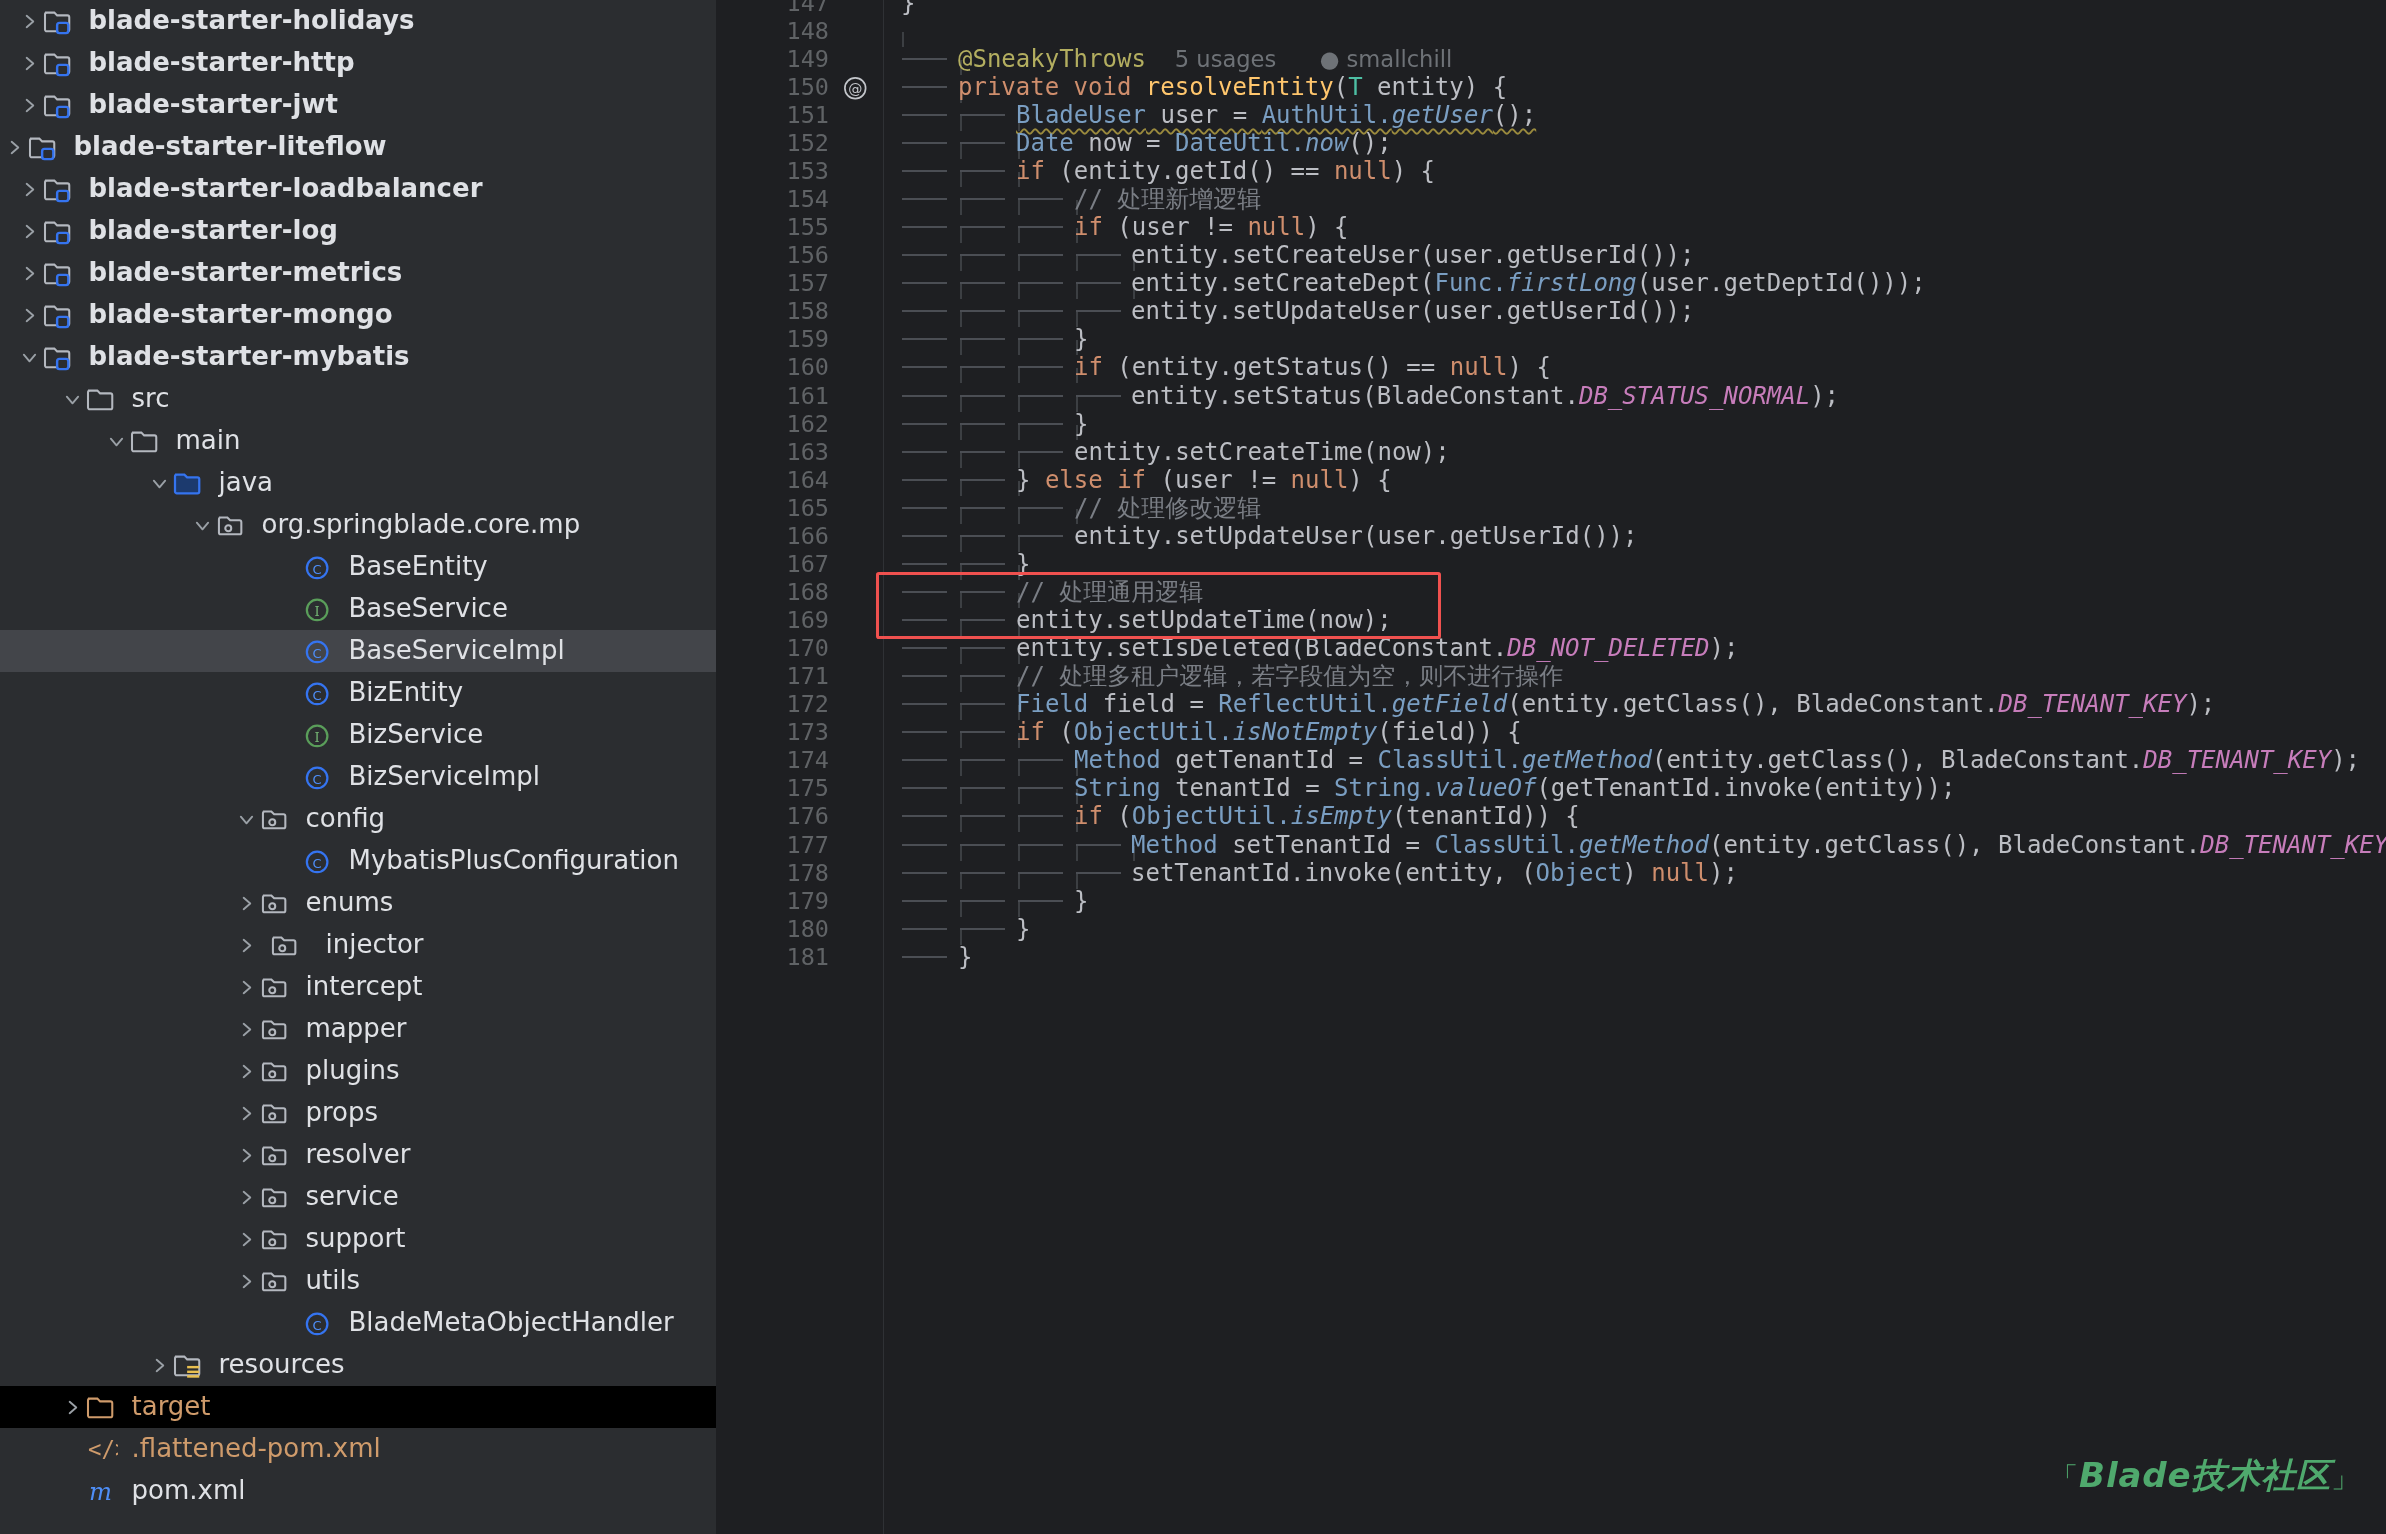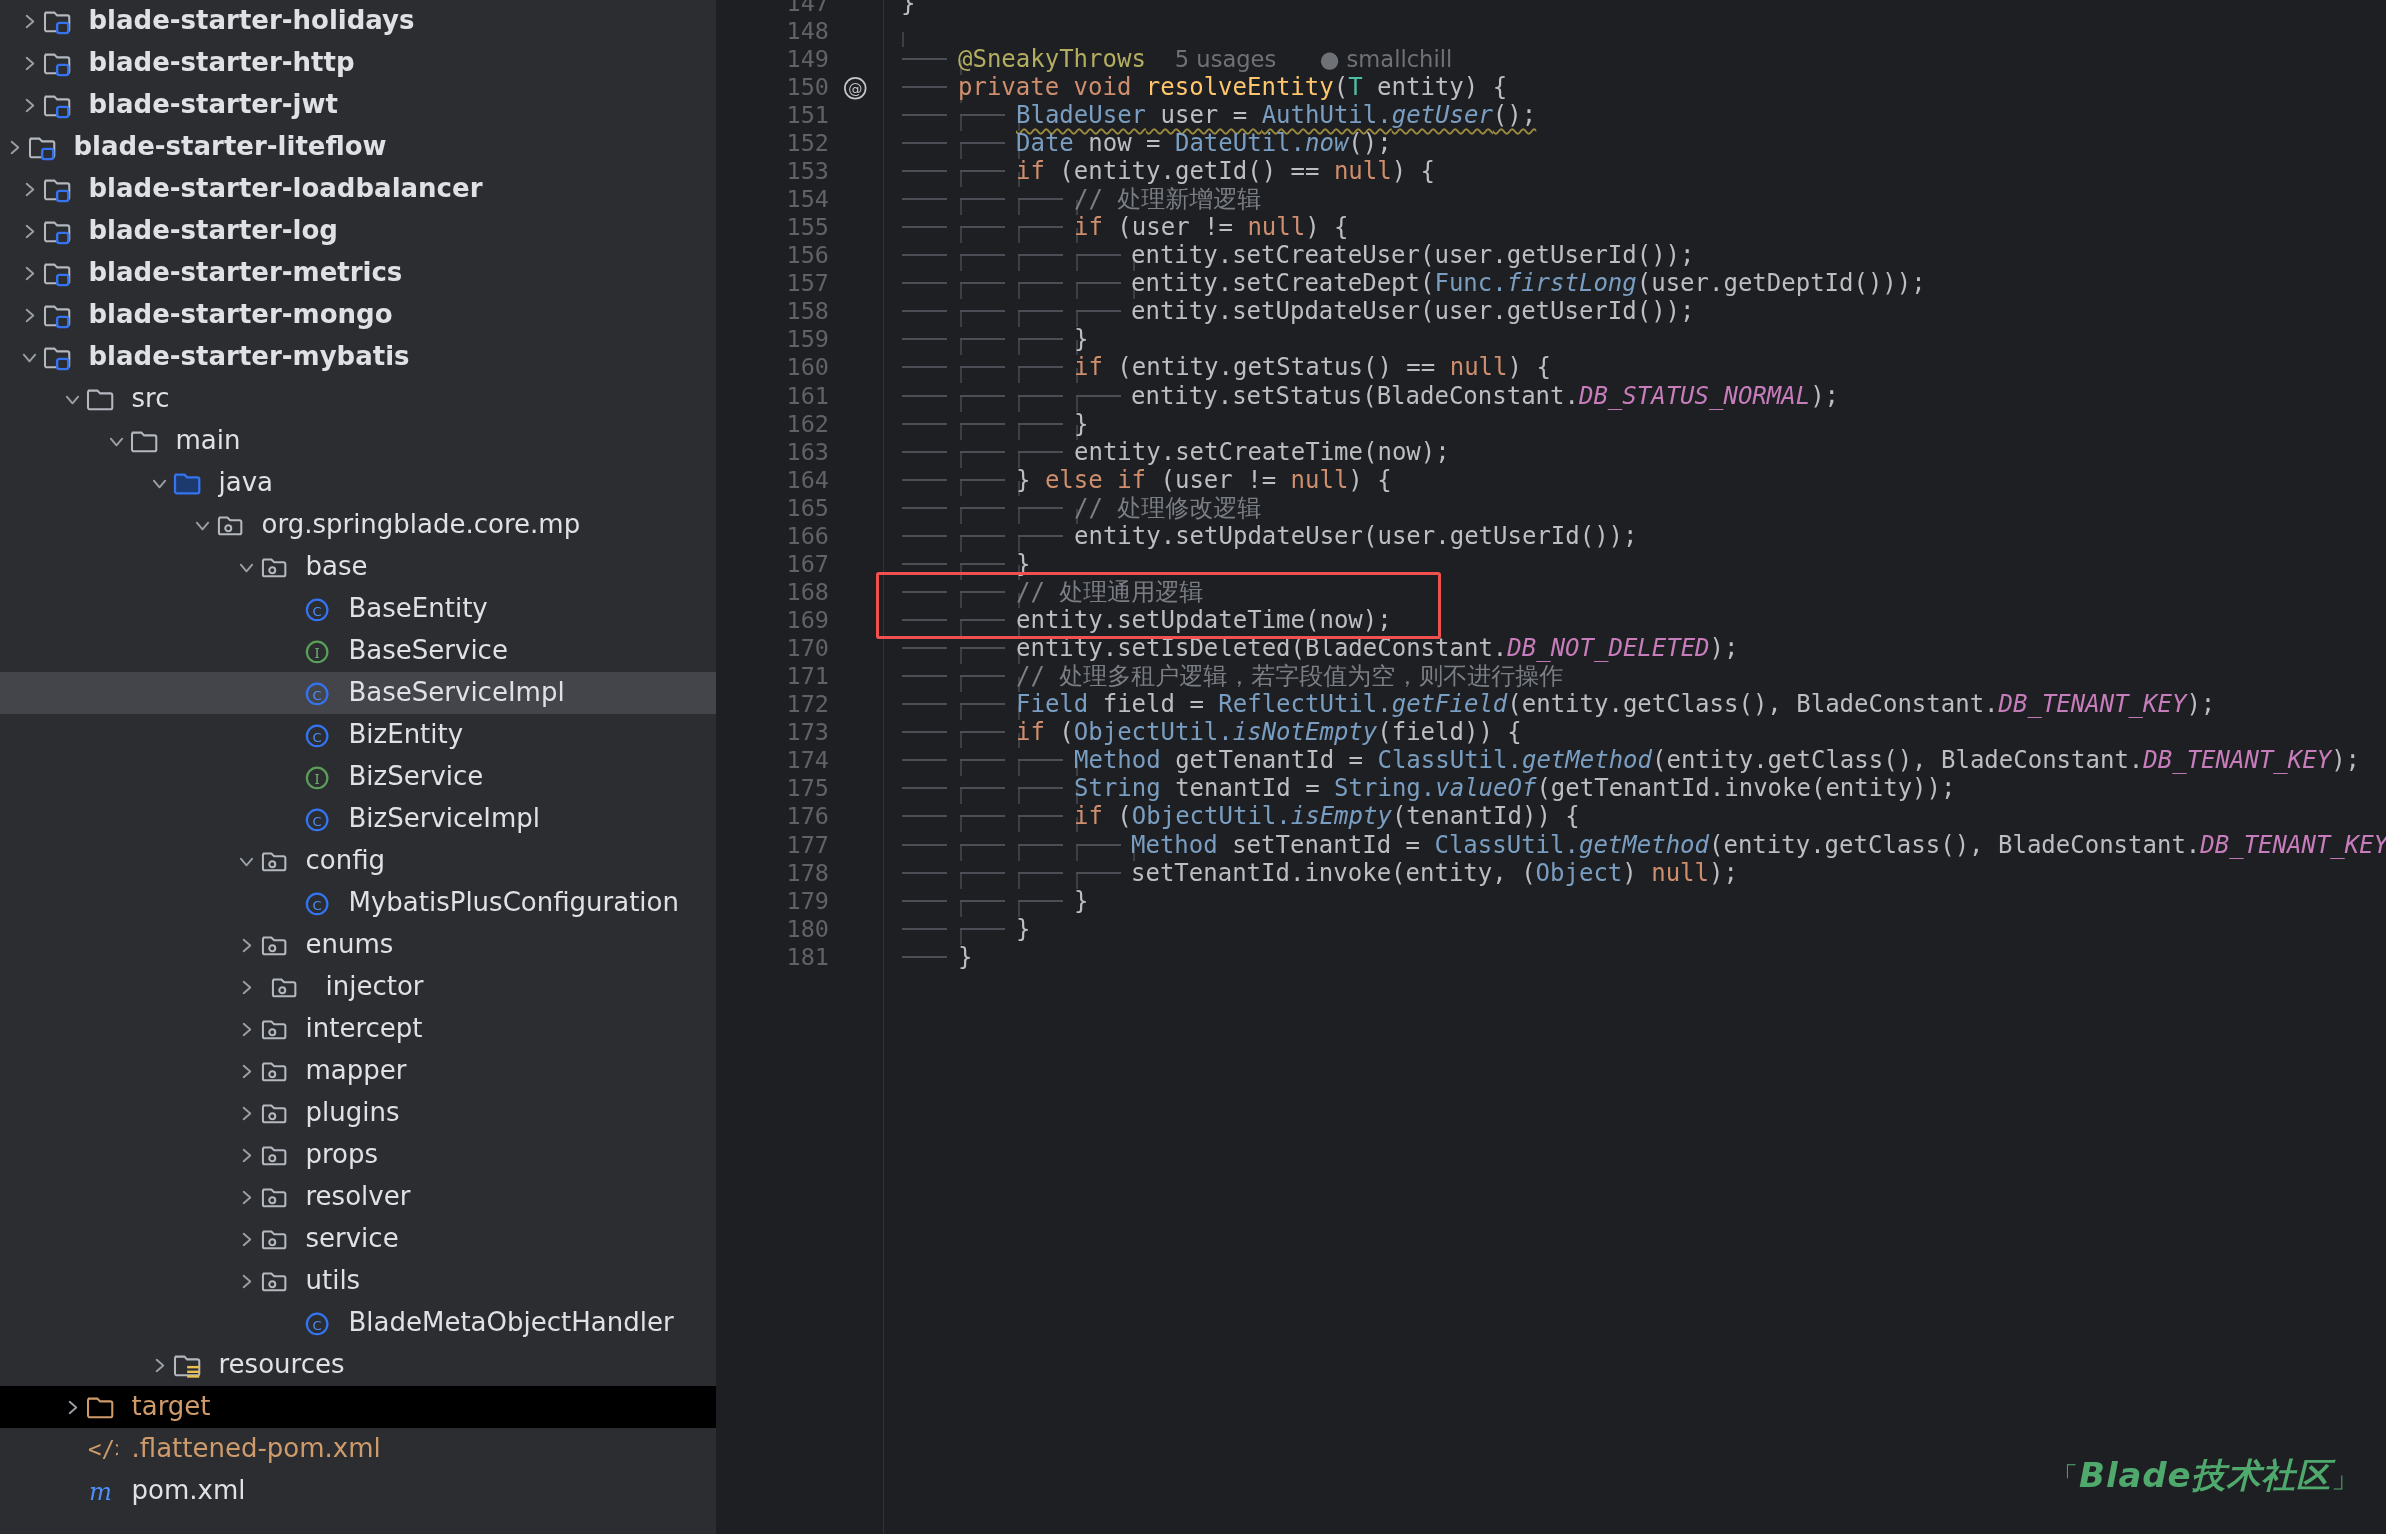--- a/index.html
+++ b/index.html
@@ -331,34 +331,20 @@
           </svg>
         </span>
         <span class="ticon">
           <svg width="32" height="28" viewBox="0 0 34 30" xmlns="http://www.w3.org/2000/svg">
             <path d="M3 7 h9 l3 3 h10 a2 2 0 0 1 2 2 v11 a2 2 0 0 1 -2 2 h-20 a2 2 0 0 1 -2 -2 v-14 a2 2 0 0 1 2 -2 z" fill="none" stroke="#b4b8bf" stroke-width="2.2"></path>
             <circle cx="13" cy="18.5" r="3.2" fill="none" stroke="#b4b8bf" stroke-width="2.2"></circle>
           </svg>
         </span>
         <span class="tlabel">org.springblade.core.mp</span>
       </div>
-      <div class="tree-row" style="padding-left: 232px;">
-        <span class="chev">
-          <svg width="17" height="17" viewBox="0 0 18 18" xmlns="http://www.w3.org/2000/svg">
-            <path d="M3 6 L9 13 L15 6" fill="none" stroke="#9aa0a6" stroke-width="2" stroke-linecap="round" stroke-linejoin="round"></path>
-          </svg>
-        </span>
-        <span class="ticon">
-          <svg width="32" height="28" viewBox="0 0 34 30" xmlns="http://www.w3.org/2000/svg">
-            <path d="M3 7 h9 l3 3 h10 a2 2 0 0 1 2 2 v11 a2 2 0 0 1 -2 2 h-20 a2 2 0 0 1 -2 -2 v-14 a2 2 0 0 1 2 -2 z" fill="none" stroke="#b4b8bf" stroke-width="2.2"></path>
-            <circle cx="13" cy="18.5" r="3.2" fill="none" stroke="#b4b8bf" stroke-width="2.2"></circle>
-          </svg>
-        </span>
-        <span class="tlabel">base</span>
-      </div>
       <div class="tree-row" style="padding-left: 275px;">
         <span class="chev blank"></span>
         <span class="ticon">
           <svg width="32" height="28" viewBox="0 0 34 30" xmlns="http://www.w3.org/2000/svg" style="font-size:28px">
             <circle cx="15" cy="16" r="11" fill="none" stroke="#3574f0" stroke-width="2.4"></circle>
             <text x="15" y="22" font-family="DejaVu Sans, sans-serif" font-size="14" fill="#4e8ef7" text-anchor="middle">C</text>
           </svg>
         </span>
         <span class="tlabel">BaseEntity</span>
       </div>
@@ -540,20 +526,34 @@
             <path d="M6 3 L13 9 L6 15" fill="none" stroke="#9aa0a6" stroke-width="2" stroke-linecap="round" stroke-linejoin="round"></path>
           </svg>
         </span>
         <span class="ticon">
           <svg width="32" height="28" viewBox="0 0 34 30" xmlns="http://www.w3.org/2000/svg">
             <path d="M3 7 h9 l3 3 h10 a2 2 0 0 1 2 2 v11 a2 2 0 0 1 -2 2 h-20 a2 2 0 0 1 -2 -2 v-14 a2 2 0 0 1 2 -2 z" fill="none" stroke="#b4b8bf" stroke-width="2.2"></path>
             <circle cx="13" cy="18.5" r="3.2" fill="none" stroke="#b4b8bf" stroke-width="2.2"></circle>
           </svg>
         </span>
         <span class="tlabel">service</span>
+      </div>
+      <div class="tree-row" style="padding-left: 232px;">
+        <span class="chev">
+          <svg width="17" height="17" viewBox="0 0 18 18" xmlns="http://www.w3.org/2000/svg">
+            <path d="M6 3 L13 9 L6 15" fill="none" stroke="#9aa0a6" stroke-width="2" stroke-linecap="round" stroke-linejoin="round"></path>
+          </svg>
+        </span>
+        <span class="ticon">
+          <svg width="32" height="28" viewBox="0 0 34 30" xmlns="http://www.w3.org/2000/svg">
+            <path d="M3 7 h9 l3 3 h10 a2 2 0 0 1 2 2 v11 a2 2 0 0 1 -2 2 h-20 a2 2 0 0 1 -2 -2 v-14 a2 2 0 0 1 2 -2 z" fill="none" stroke="#b4b8bf" stroke-width="2.2"></path>
+            <circle cx="13" cy="18.5" r="3.2" fill="none" stroke="#b4b8bf" stroke-width="2.2"></circle>
+          </svg>
+        </span>
+        <span class="tlabel">support</span>
       </div>
       <div class="tree-row" style="padding-left: 232px;">
         <span class="chev">
           <svg width="17" height="17" viewBox="0 0 18 18" xmlns="http://www.w3.org/2000/svg">
             <path d="M6 3 L13 9 L6 15" fill="none" stroke="#9aa0a6" stroke-width="2" stroke-linecap="round" stroke-linejoin="round"></path>
           </svg>
         </span>
         <span class="ticon">
           <svg width="32" height="28" viewBox="0 0 34 30" xmlns="http://www.w3.org/2000/svg">
             <path d="M3 7 h9 l3 3 h10 a2 2 0 0 1 2 2 v11 a2 2 0 0 1 -2 2 h-20 a2 2 0 0 1 -2 -2 v-14 a2 2 0 0 1 2 -2 z" fill="none" stroke="#b4b8bf" stroke-width="2.2"></path>

